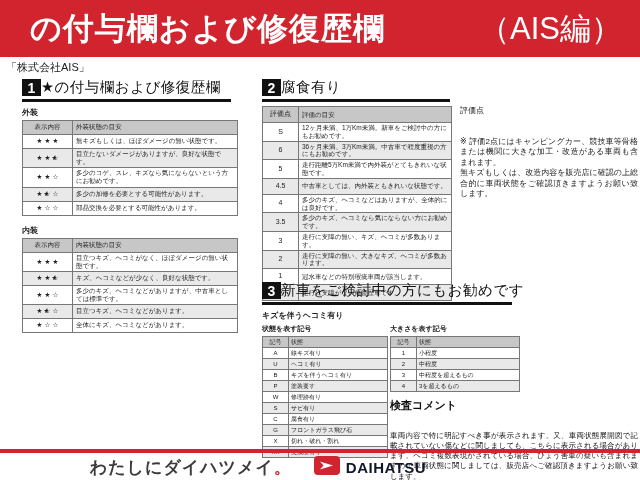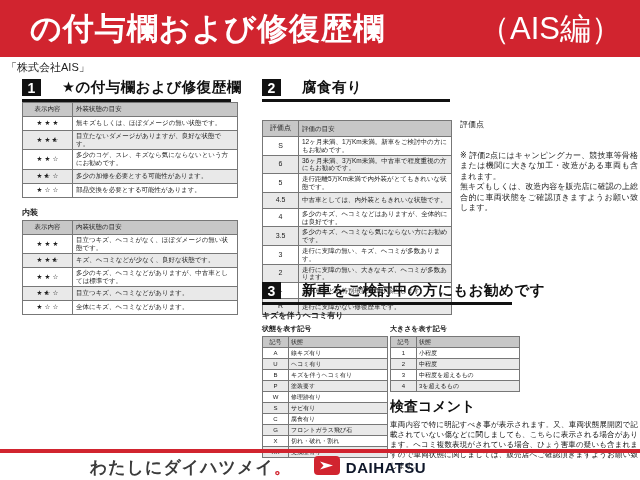--- a/index.html
+++ b/index.html
@@ -15,38 +15,38 @@
     padding:0 18px 0 30px;box-sizing:border-box;justify-content:space-between;
   }
   .banner .ttl{font-size:31px;font-weight:bold;letter-spacing:1px;white-space:nowrap;}
   .banner .ed{font-size:31px;font-weight:normal;white-space:nowrap;}
   
   .company{position:absolute;left:6px;top:60px;font-size:11px;color:#222;}
   
   .sec-hd{display:flex;align-items:center;border-bottom:3px solid #111;padding-bottom:2px;}
   .sec-num{background:#111;color:#fff;font-weight:bold;font-size:14px;width:19px;height:17px;
     display:flex;align-items:center;justify-content:center;flex:0 0 auto;}
-  .sec-ttl{font-weight:bold;font-size:14.5px;color:#111;margin-left:21px;white-space:nowrap;letter-spacing:0.5px;}
+  .sec-ttl{font-weight:normal;font-size:14.5px;color:#111;margin-left:0;white-space:nowrap;letter-spacing:0.5px;}
   
   table.tbl{border-collapse:collapse;table-layout:fixed;}
   table.tbl td{border:1px solid #777;color:#222;vertical-align:middle;box-sizing:border-box;padding:1px 3px;}
   tr.hd td{background:#c7c7c7;}
   tr.z td{background:#e9e9e9;}
   
   .s1-label{font-size:8px;font-weight:bold;color:#222;margin:5px 0 2px 0;}
   .s1 table.tbl{width:216px;}
   .s1 td{font-size:6.5px;line-height:1.25;}
   .s1 td.c1{width:50px;text-align:center;}
   .s1 tr{height:14px;}
   .star-cell{font-size:8px;letter-spacing:0;color:#111;white-space:nowrap;}
   .st{display:inline-block;width:8px;text-align:center;}
   .st.h{position:relative;}
   .st.h .hf{position:absolute;left:0;top:0;width:55%;overflow:hidden;}
   
-  .s2-row{display:flex;margin-top:18px;}
+  .s2-row{display:flex;margin-top:4px;}
   .s2 table.tbl{width:190px;}
   .s2 td{font-size:6.5px;line-height:1.2;}
   .s2 td.c1{width:36px;text-align:center;font-size:7px;}
   .s2 tr{height:16px;}
   .note{width:178px;margin-left:8px;font-size:8px;line-height:1.32;color:#222;text-align:justify;}
   .note .nt{margin-bottom:1px;}
   .note2{margin-top:20px;}
   
   .s3-sub{font-size:8px;font-weight:bold;color:#222;margin:5px 0 3px 0;}
   .s3-cols{display:flex;}
@@ -54,21 +54,21 @@
   .s3 table.tbl td{font-size:6px;line-height:1.1;padding:1px 2px;}
   .s3 table.left{width:126px;}
   .s3 table.left td.c1{width:26px;text-align:center;}
   .s3 table.left tr{height:11px;}
   .s3 table.right{width:130px;}
   .s3 table.right td.c1{width:26px;text-align:center;}
   .s3 table.right tr{height:11px;}
   .s3-left{width:128px;flex:0 0 auto;}
   .s3-right{width:248px;margin-left:0;}
   .comment{margin-top:6px;width:248px;color:#111;}
-  .comment .ct{font-size:14px;font-weight:bold;margin-bottom:4px;}
+  .comment .ct{font-size:11px;font-weight:bold;margin-bottom:18px;}
   .comment .cb{font-size:7.5px;line-height:1.35;text-align:justify;}
   
   .s1{position:absolute;left:22px;top:78px;width:216px;}
   .s1 .sec-hd{width:209px;}
   .s2{position:absolute;left:262px;top:78px;width:376px;}
   .s2 .sec-hd{width:188px;}
   .s3{position:absolute;left:262px;top:281px;width:376px;}
   .s3 .sec-hd{width:250px;}
   
   .foot-line{position:absolute;left:0;top:449px;width:640px;height:4px;background:#d1242f;}
@@ -88,20 +88,21 @@
 </div>
 
 <div class="company">「株式会社AIS」</div>
 
 <div class="s1">
   <div class="sec-hd">
     <span class="sec-num">1</span>
     <span class="sec-ttl">★の付与欄および修復歴欄</span>
   </div>
 
+  <div class="s1-label">外装</div>
   <table class="tbl">
     <tbody>
         <tr class="hd">
       <td class="c1">表示内容</td>
       <td>外装状態の目安</td>
     </tr>
     <tr>
       <td class="c1 star-cell"><span class="st f">★</span><span class="st f">★</span><span class="st f">★</span></td>
       <td>無キズもしくは、ほぼダメージの無い状態です。</td>
     </tr>

